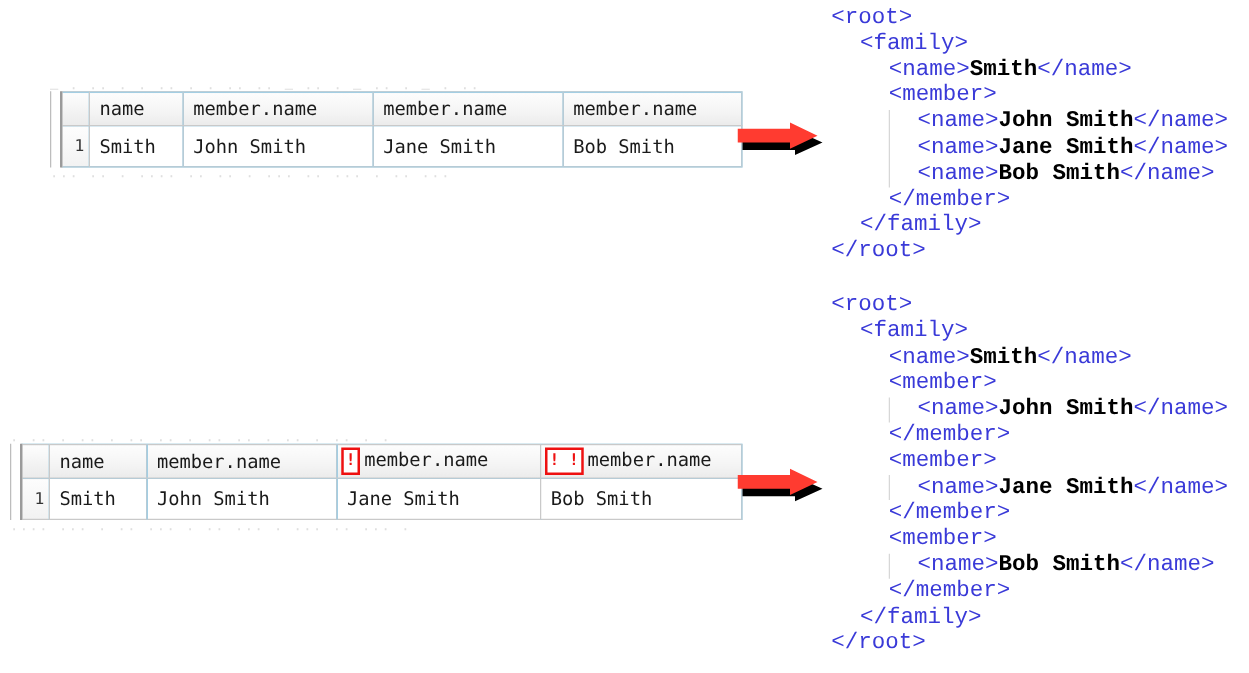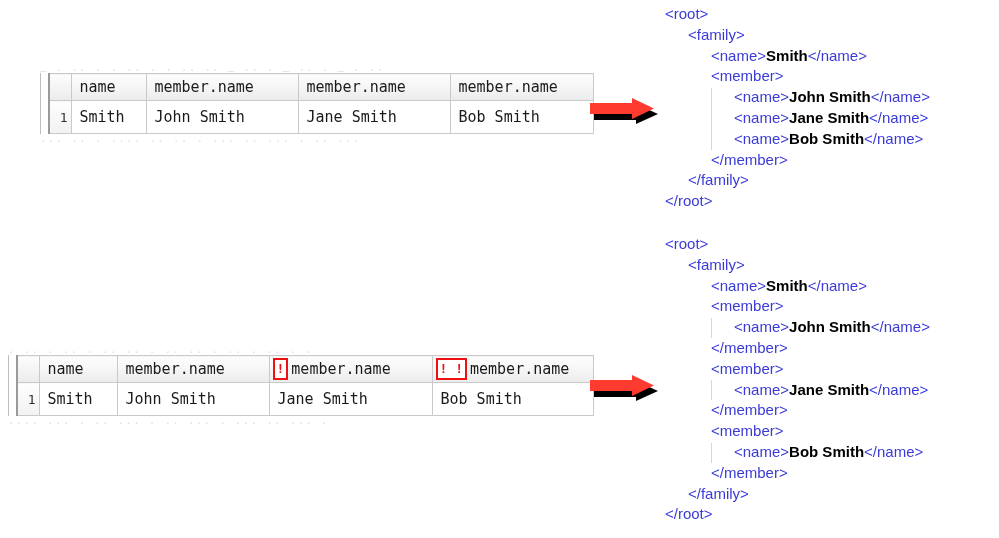--- a/index.html
+++ b/index.html
@@ -103,22 +103,22 @@
   .arrow {
     position: absolute;
     width: 72px;
     height: 34px;
   }
   .arrow svg { display: block; }
 
   
   .xmlblock {
     position: absolute;
-    font-family: Liberation Sans, sans-serif;
-    font-size: 15px;
+    font-family: Liberation Mono, monospace;
+    font-size: 18px;
     line-height: 20.8px;
     white-space: pre;
     color: #3a3ad8;
   }
   .xmlline { position: relative; height: 20.8px; }
   .tag   { color: #3a3ad8; }
   .val   { color: #000000; font-weight: bold; }
   .guide {
     position: absolute;
     width: 1px;

